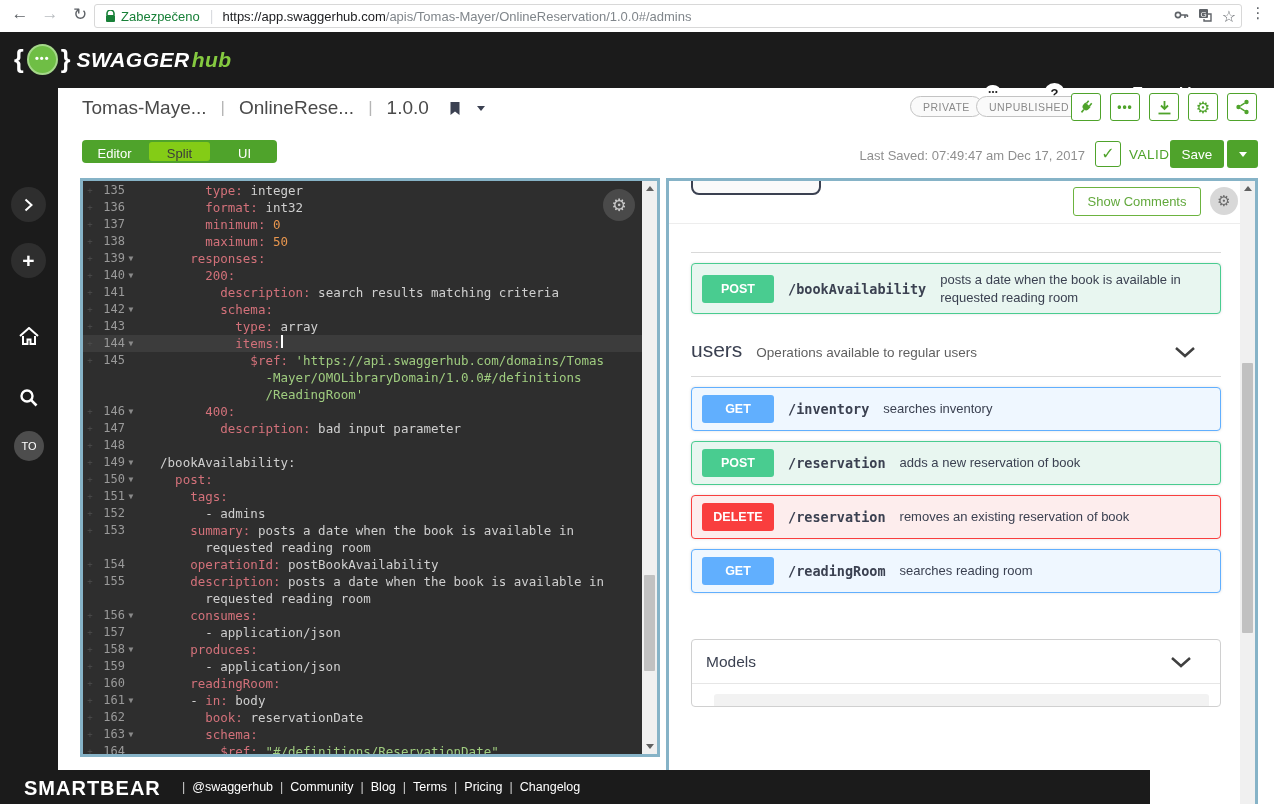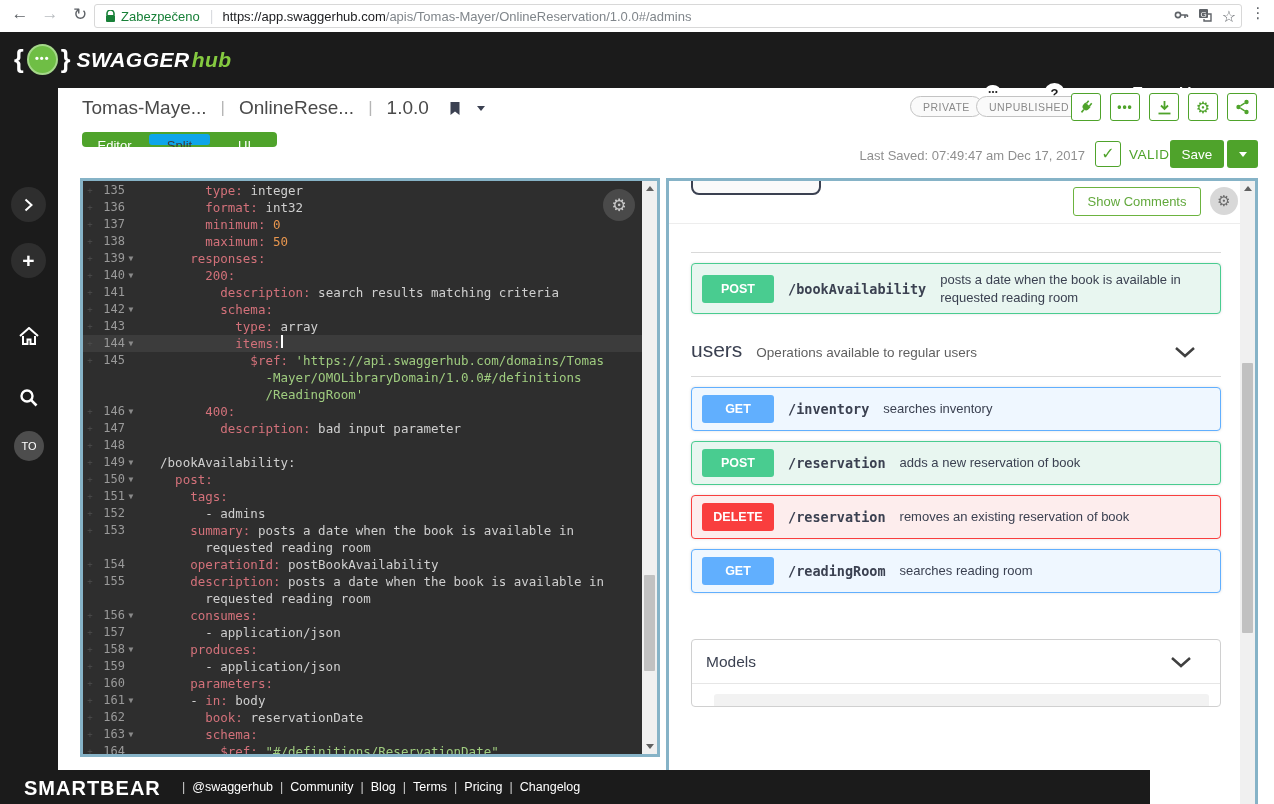--- a/index.html
+++ b/index.html
@@ -48,23 +48,23 @@
   #api-title .pipe { color:#b5b5b5; font-size:17px; }
   #bookmark-wrap { display:flex; align-items:center; gap:16px; cursor:pointer; }
   .caret-dn { width:0; height:0; border-left:4px solid transparent; border-right:4px solid transparent; border-top:5px solid #3b4151; }
   .badge { position:absolute; top:96px; height:21px; border:1px solid #c3c3c3; border-radius:11px; background:#fafafa; color:#8a8a8a; font-size:10.5px; letter-spacing:.5px; display:flex; align-items:center; padding:0 12px; }
   #badge-0 { left:910px; } #badge-1 { left:976px; }
   .hdr-btn { position:absolute; top:93px; width:30px; height:28px; border:1px solid #4fa32b; border-radius:3px; background:#fff; display:flex; align-items:center; justify-content:center; cursor:pointer; color:#4fa32b; }
   #btn-integrations { left:1071px; } #btn-more { left:1110px; letter-spacing:1px; font-weight:bold; font-size:12px; }
   #btn-download { left:1149px; } #btn-settings { left:1188px; font-family:"DejaVu Sans",sans-serif; font-size:16px; } #btn-share { left:1227px; }
 
   
-  #view-tabs { position:absolute; left:82px; top:132px; height:15px; display:flex; background:#4fa32b; border-radius:4px; overflow:hidden; }
+  #view-tabs { position:absolute; left:82px; top:140px; height:23px; display:flex; background:#4fa32b; border-radius:4px; overflow:hidden; }
   .vtab { width:65px; text-align:center; line-height:27px; font-size:13px; color:#fff; cursor:pointer; }
-  .vtab.active { background:#0ea5e9; color:#3b3b3b; width:61px; margin:2px; line-height:23px; border-radius:3px; }
+  .vtab.active { background:#84cc16; color:#3b3b3b; width:61px; margin:2px; line-height:23px; border-radius:3px; }
   #last-saved { position:absolute; left:845px; top:148px; width:240px; text-align:right; font-size:13px; color:#8f8f8f; }
   #valid-box { position:absolute; left:1095px; top:141px; width:26px; height:26px; border:1px solid #4fa32b; border-radius:3px; color:#4fa32b; font-size:16px; text-align:center; line-height:24px; font-family:"DejaVu Sans",sans-serif; }
   #valid-label { position:absolute; left:1129px; top:147px; font-size:13.5px; color:#4fa32b; letter-spacing:.5px; }
   #save-btn { position:absolute; left:1170px; top:140px; width:54px; height:28px; background:#4fa32b; color:#fff; font-size:13.5px; border:none; border-radius:3px; cursor:pointer; }
   #save-caret-btn { position:absolute; left:1227px; top:140px; width:31px; height:28px; background:#4fa32b; border:none; border-radius:3px; cursor:pointer; display:flex; align-items:center; justify-content:center; }
   #save-caret-btn .caret-dn { border-top-color:#fff; }
 
   
   #editor-panel { position:absolute; left:80px; top:178px; width:580px; height:579px; border:3px solid #86b3c7; background:#2e2e2e; display:flex; }
   #code-rows { flex:1; overflow:hidden; padding-top:1px; position:relative; }
@@ -293,21 +293,21 @@
         <div class="crow"><span class="g-plus">+</span><span class="g-num">152</span><span class="g-fold"></span><span class="g-pad"></span><span><span class="tok-p">        - admins</span></span></div>
         <div class="crow"><span class="g-plus">+</span><span class="g-num">153</span><span class="g-fold"></span><span class="g-pad"></span><span><span class="tok-p">      </span><span class="tok-k">summary:</span><span class="tok-p"> posts a date when the book is available in</span></span></div>
         <div class="crow"><span class="g-plus"></span><span class="g-num"></span><span class="g-fold"></span><span class="g-pad"></span><span><span class="tok-p">        requested reading room</span></span></div>
         <div class="crow"><span class="g-plus">+</span><span class="g-num">154</span><span class="g-fold"></span><span class="g-pad"></span><span><span class="tok-p">      </span><span class="tok-k">operationId:</span><span class="tok-p"> postBookAvailability</span></span></div>
         <div class="crow"><span class="g-plus">+</span><span class="g-num">155</span><span class="g-fold"></span><span class="g-pad"></span><span><span class="tok-p">      </span><span class="tok-k">description:</span><span class="tok-p"> posts a date when the book is available in</span></span></div>
         <div class="crow"><span class="g-plus"></span><span class="g-num"></span><span class="g-fold"></span><span class="g-pad"></span><span><span class="tok-p">        requested reading room</span></span></div>
         <div class="crow"><span class="g-plus">+</span><span class="g-num">156</span><span class="g-fold">▼</span><span class="g-pad"></span><span><span class="tok-p">      </span><span class="tok-k">consumes:</span></span></div>
         <div class="crow"><span class="g-plus">+</span><span class="g-num">157</span><span class="g-fold"></span><span class="g-pad"></span><span><span class="tok-p">        - application/json</span></span></div>
         <div class="crow"><span class="g-plus">+</span><span class="g-num">158</span><span class="g-fold">▼</span><span class="g-pad"></span><span><span class="tok-p">      </span><span class="tok-k">produces:</span></span></div>
         <div class="crow"><span class="g-plus">+</span><span class="g-num">159</span><span class="g-fold"></span><span class="g-pad"></span><span><span class="tok-p">        - application/json</span></span></div>
-        <div class="crow"><span class="g-plus">+</span><span class="g-num">160</span><span class="g-fold"></span><span class="g-pad"></span><span><span class="tok-p">      </span><span class="tok-k">parameters:</span></span></div>
+        <div class="crow"><span class="g-plus">+</span><span class="g-num">160</span><span class="g-fold"></span><span class="g-pad"></span><span><span class="tok-p">      </span><span class="tok-k">readingRoom:</span></span></div>
         <div class="crow"><span class="g-plus">+</span><span class="g-num">161</span><span class="g-fold">▼</span><span class="g-pad"></span><span><span class="tok-p">      - </span><span class="tok-k">in:</span><span class="tok-p"> body</span></span></div>
         <div class="crow"><span class="g-plus">+</span><span class="g-num">162</span><span class="g-fold"></span><span class="g-pad"></span><span><span class="tok-p">        </span><span class="tok-k">book:</span><span class="tok-p"> reservationDate</span></span></div>
         <div class="crow"><span class="g-plus">+</span><span class="g-num">163</span><span class="g-fold">▼</span><span class="g-pad"></span><span><span class="tok-p">        </span><span class="tok-k">schema:</span></span></div>
         <div class="crow"><span class="g-plus">+</span><span class="g-num">164</span><span class="g-fold"></span><span class="g-pad"></span><span><span class="tok-p">          </span><span class="tok-k">$ref:</span><span class="tok-s"> "#/definitions/ReservationDate"</span></span></div>
       </div>
     <div class="vscroll">
       <span class="sc-arrow" style="top:0">
           <span class="tri-up"></span>
         </span>
       <span class="sc-thumb" style="top:394px;height:96px;"></span>

